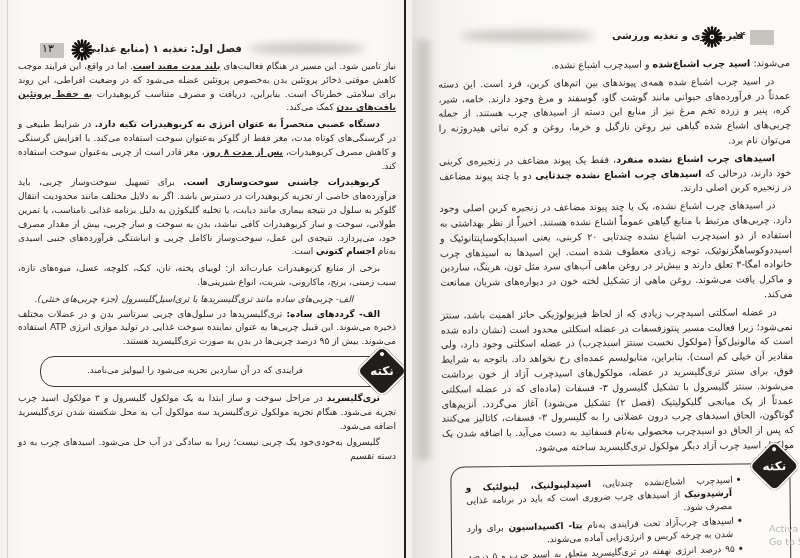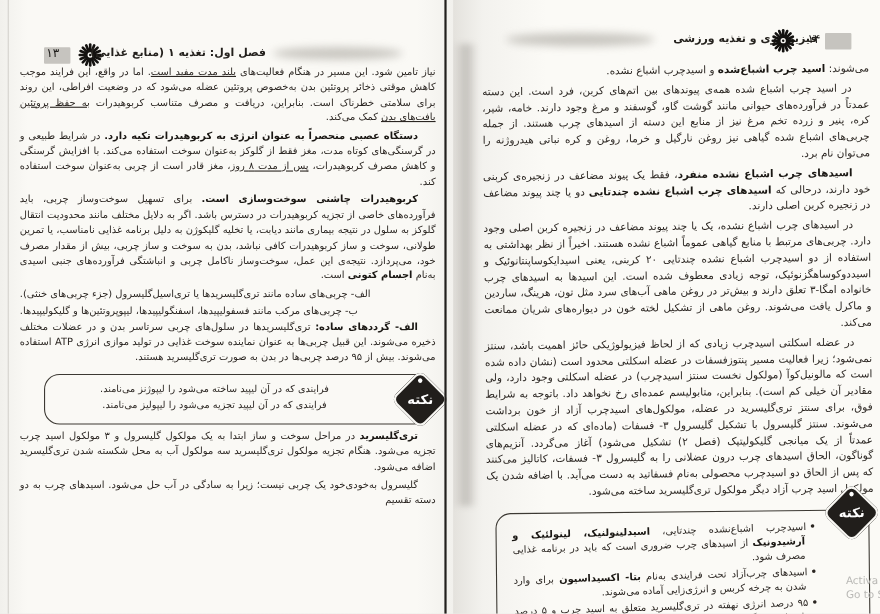--- a/index.html
+++ b/index.html
@@ -28,23 +28,23 @@
   .smudge{background:#aeaba4;border-radius:50%;filter:blur(4px);opacity:.65;}
   .flower{width:24px;height:24px;display:block;}
   
   .content{position:absolute;direction:rtl;text-align:justify;}
   .content-left{top:60px;right:16px;left:18px;font-size:9px;line-height:13.8px;}
   .content-right{top:56px;right:10px;left:26px;font-size:9.5px;line-height:14.8px;
     transform:rotate(-.6deg);transform-origin:100% 0;}
   .p{margin:0 0 3px;text-indent:16px;}
   .p.noindent{text-indent:0;}
   .b{font-weight:bold;color:#1a1713;}
-  .u{text-decoration:underline;}
+  .u{text-decoration:underline;font-weight:bold;}
   .heading{font-size:12.5px;font-weight:bold;margin:5px 0 4px;color:#171411;}
-  .li{margin:0 26px 1px 0;text-align:left;}
+  .li{margin:0 26px 1px 0;text-align:center;font-style:italic;}
   
   .note-box{position:relative;border:1.5px solid #3c3933;border-radius:14px;
     background:transparent;}
   .note-box.right{margin:10px 4px 0 8px;padding:9px 48px 9px 14px;}
   .note-box.left{margin:7px 6px 5px 22px;padding:7px 52px 7px 12px;text-align:center;}
   .note-inner{direction:rtl;}
   .note-box.right .note-inner{transform:rotate(-1.1deg);transform-origin:100% 0;font-size:9px;line-height:13px;}
   .note-box.left .note-inner{font-size:8.8px;line-height:13px;}
   .note-line{margin:0 0 2px;}
   .note-line.bullet{padding-right:10px;text-indent:-10px;text-align:justify;}
@@ -84,30 +84,29 @@
         <circle cx="12" cy="12" r="1.1" fill="#141210"></circle>
       </svg>
     </div>
     <div class="hdr-item hdr-title" style="left:82px;top:3px;">فصل اول: تغذیه ۱ (منابع غذایی)</div>
     <div class="hdr-item smudge" style="left:248px;top:3px;width:118px;height:11px;"></div>
   </div>
   <div class="content content-left">
       <p class="p noindent"><span>نیاز تامین شود. این مسیر در هنگام فعالیت‌های </span><span class="u">بلند مدت مفید است</span><span>. اما در واقع، این فرایند موجب کاهش موقتی ذخائر پروتئین بدن به‌خصوص پروتئین عضله می‌شود که در وضعیت افراطی، این روند برای سلامتی خطرناک است. بنابراین، دریافت و مصرف متناسب کربوهیدرات </span><span class="u">به حفظ پروتئین بافت‌های بدن</span><span> کمک می‌کند.</span></p>
       <p class="p"><span class="b">دستگاه عصبی منحصراً به عنوان انرژی به کربوهیدرات تکیه دارد.</span><span> در شرایط طبیعی و در گرسنگی‌های کوتاه مدت، مغز فقط از گلوکز به‌عنوان سوخت استفاده می‌کند. با افزایش گرسنگی و کاهش مصرف کربوهیدرات، </span><span class="u">پس از مدت ۸ روز</span><span>، مغز قادر است از چربی به‌عنوان سوخت استفاده کند.</span></p>
       <p class="p"><span class="b">کربوهیدرات چاشنی سوخت‌وسازی است.</span><span> برای تسهیل سوخت‌وساز چربی، باید فرآورده‌های خاصی از تجزیه کربوهیدرات در دسترس باشد. اگر به دلایل مختلف مانند محدودیت انتقال گلوکز به سلول در نتیجه بیماری مانند دیابت، یا تخلیه گلیکوژن به دلیل برنامه غذایی نامناسب، یا تمرین طولانی، سوخت و ساز کربوهیدرات کافی نباشد، بدن به سوخت و ساز چربی، بیش از مقدار مصرف خود، می‌پردازد. نتیجه‌ی این عمل، سوخت‌وساز ناکامل چربی و انباشتگی فرآورده‌های جنبی اسیدی به‌نام </span><span class="b">اجسام کتونی</span><span> است.</span></p>
+      <p class="p"><span>برخی از منابع کربوهیدرات عبارت‌اند از: لوبیای پخته، نان، کیک، کلوچه، عسل، میوه‌های تازه، سیب زمینی، برنج، ماکارونی، شربت، انواع شیرینی‌ها.</span></p>
       <div class="li"><span>الف- چربی‌های ساده مانند تری‌گلیسریدها یا تری‌اسیل‌گلیسرول (جزء چربی‌های خنثی).</span></div>
-      <div class="li"><span>ب- چربی‌های مرکب مانند فسفولیپیدها، اسفنگولیپیدها، لیپوپروتئین‌ها و گلیکولیپیدها.</span></div>
       <p class="p"><span class="b">الف- گردد‌های ساده:</span><span> تری‌گلیسریدها در سلول‌های چربی سرتاسر بدن و در عضلات مختلف ذخیره می‌شوند. این قبیل چربی‌ها به عنوان نماینده سوخت غذایی در تولید موازی انرژی ATP استفاده می‌شوند. بیش از ۹۵ درصد چربی‌ها در بدن به صورت تری‌گلیسرید هستند.</span></p>
       <div class="note-box left">
         <div class="note-icon">
           <span>نکته</span>
         </div>
         <div class="note-inner">
-          <div class="note-line"><span>فرایندی که در آن لیپید ساخته می‌شود را لیپوژنز می‌نامند.</span></div>
-          <div class="note-line"><span>فرایندی که در آن لیپید تجزیه می‌شود را لیپولیز می‌نامند.</span></div>
+          <div class="note-line"><span>فرایندی که در آن ساردین تجزیه می‌شود را لیپولیز می‌نامند.</span></div>
         </div>
       </div>
       <p class="p"><span class="b">تری‌گلیسرید</span><span> در مراحل سوخت و ساز ابتدا به یک مولکول گلیسرول و ۳ مولکول اسید چرب تجزیه می‌شود. هنگام تجزیه مولکول تری‌گلیسرید سه مولکول آب به محل شکسته شدن تری‌گلیسرید اضافه می‌شود.</span></p>
       <p class="p"><span>گلیسرول به‌خودی‌خود یک چربی نیست؛ زیرا به سادگی در آب حل می‌شود. اسیدهای چرب به دو دسته تقسیم</span></p>
     </div>
 </div>
 
 <div class="page page-right">
   <div class="gutter-shadow"></div>
   <div class="hdr" style="top:26px;">

